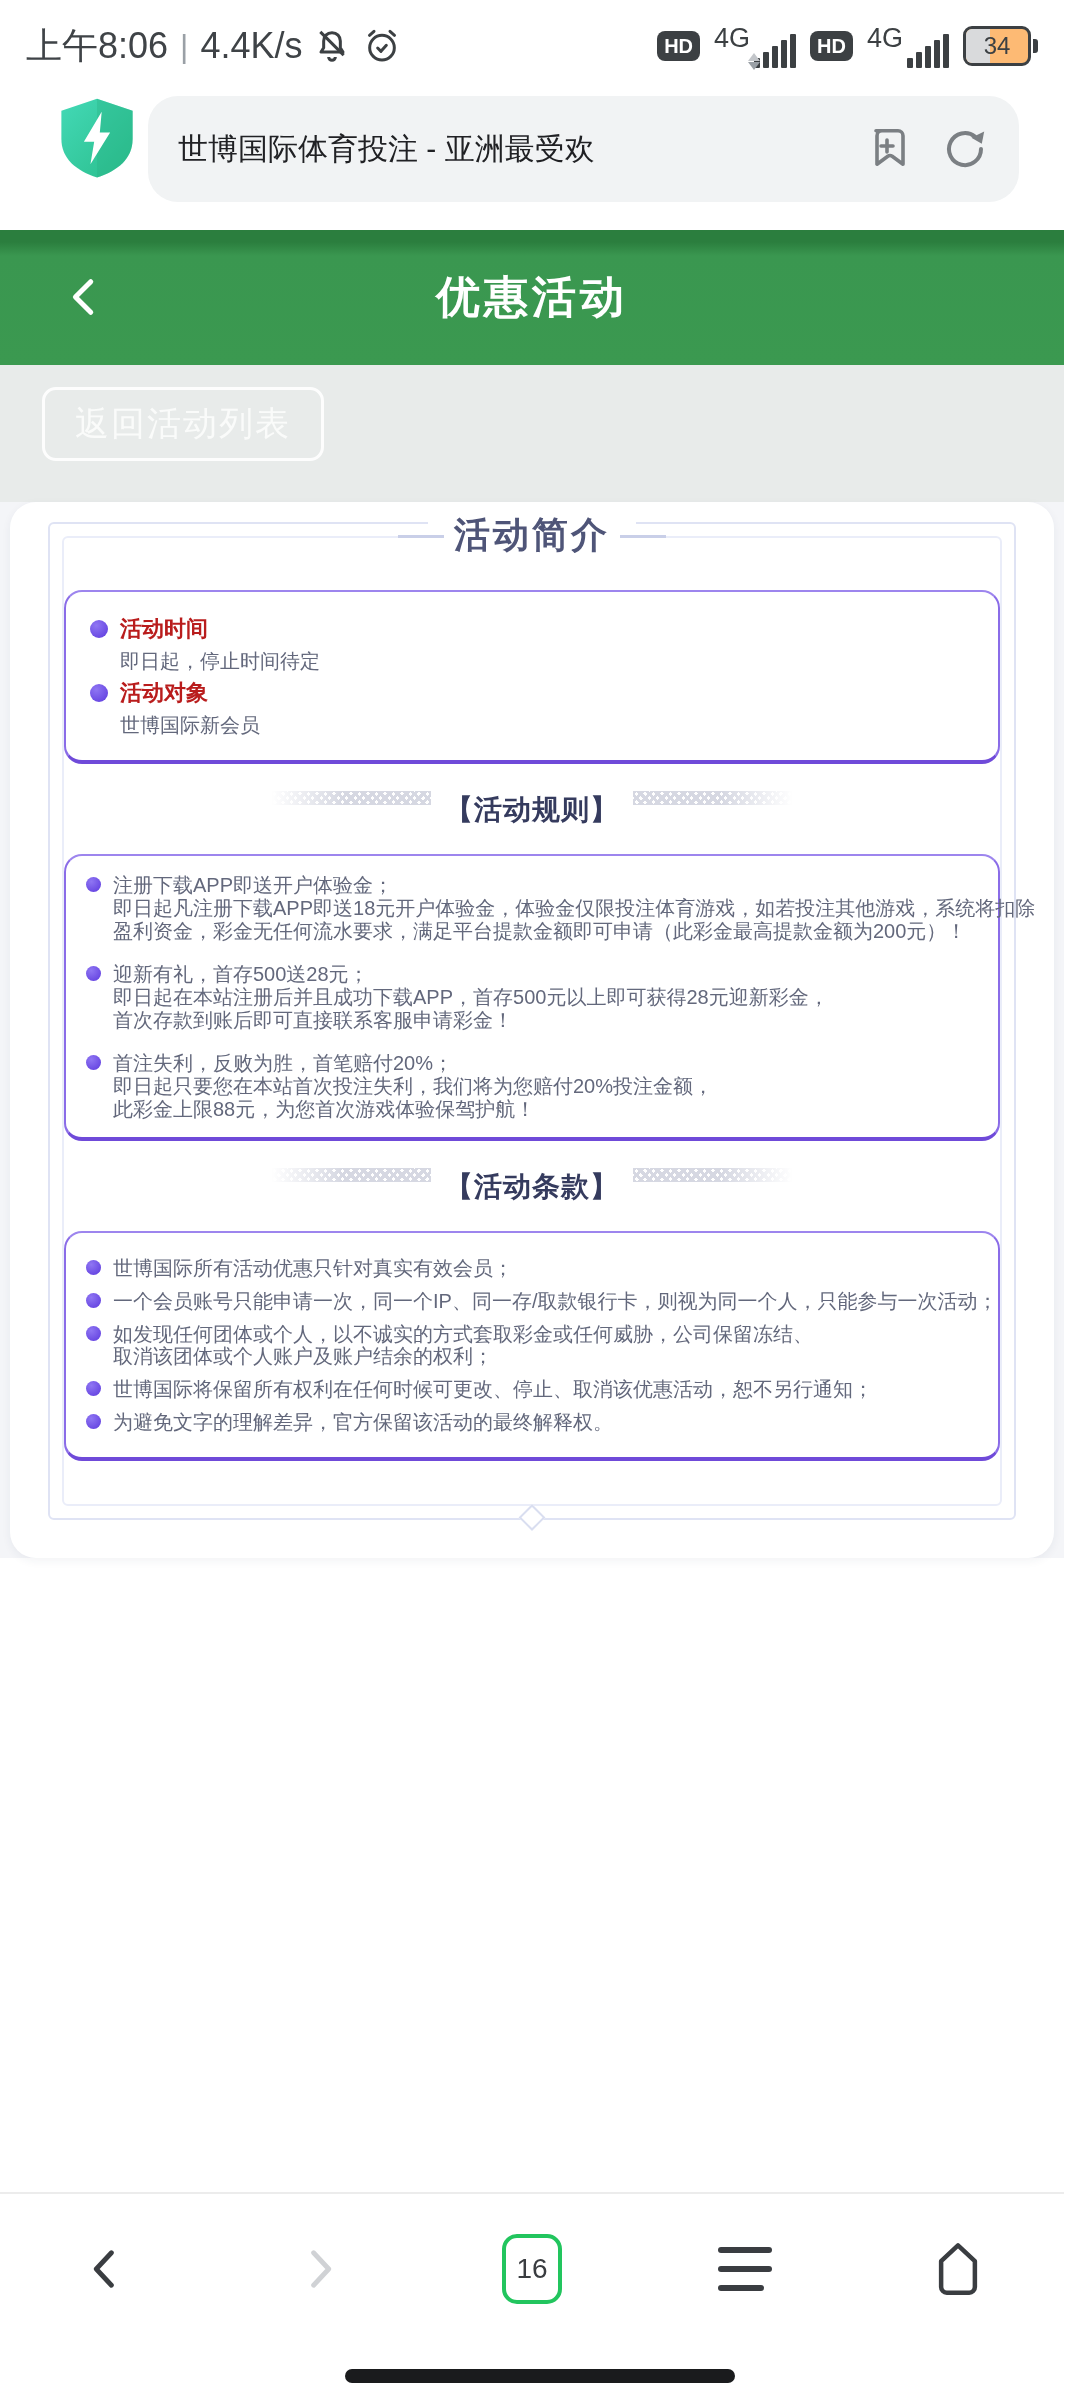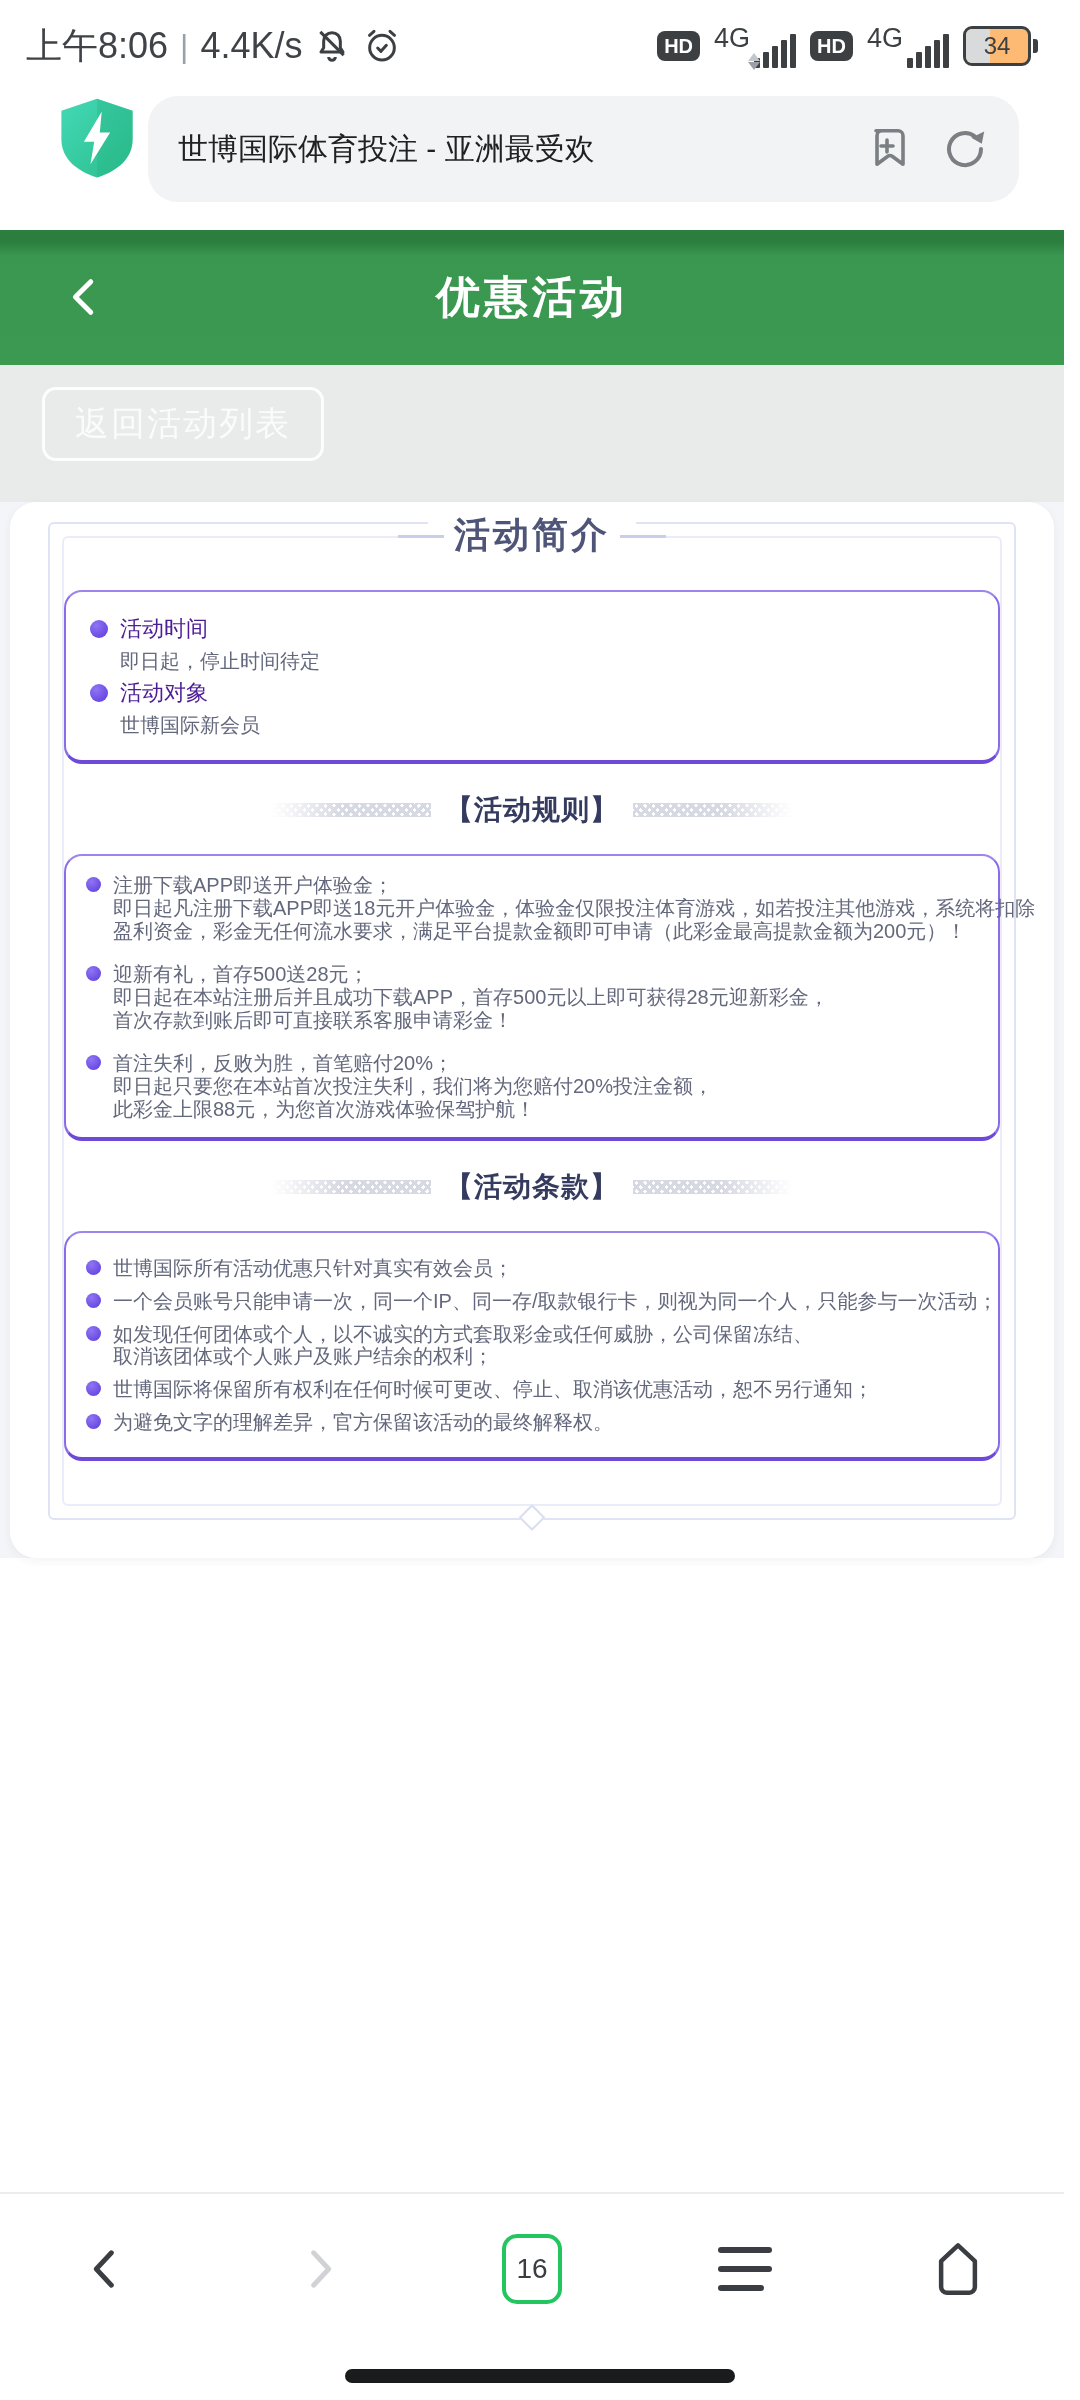--- a/index.html
+++ b/index.html
@@ -75,24 +75,24 @@
   .intro-title::before{left:-30px;}
   .intro-title::after{right:-30px;}
 
   .pbox{margin:0 54px;background:#fff;border:2px solid #8a6ce8;border-top-color:#9d85ee;
         border-bottom:4px solid #6f4ad9;border-radius:18px;box-sizing:border-box;}
   .info-box{margin-top:34px;padding:20px 24px;}
   .info-label-row{display:flex;align-items:center;gap:12px;line-height:34px;}
   .dot{flex:none;width:18px;height:18px;border-radius:50%;
        background:radial-gradient(circle at 35% 30%,#8f76f3,#5c39dd);}
   .dot.sm{width:15px;height:15px;margin-top:3px;}
-  .info-label{font-size:22px;font-weight:normal;color:#4c1d95;}
+  .info-label{font-size:22px;font-weight:bold;color:#b91c1c;}
   .info-value{margin-left:30px;font-size:20px;color:#63687c;line-height:30px;}
 
-  .sec-head{display:flex;align-items:center;justify-content:center;margin:27px 0 25px 0;gap:14px;}
+  .sec-head{display:flex;justify-content:center;margin:27px 0 25px 0;gap:14px;}
   .sec-title{font-size:28px;font-weight:bold;color:#353b5e;letter-spacing:1px;}
   .deco{width:160px;height:14px;
         background:repeating-linear-gradient(45deg,#d6d8e2 0 3px,transparent 3px 6px),
                    repeating-linear-gradient(-45deg,#d6d8e2 0 3px,transparent 3px 6px);}
   .deco.l{-webkit-mask-image:linear-gradient(to left,#000 55%,transparent);
           mask-image:linear-gradient(to left,#000 55%,transparent);}
   .deco.r{-webkit-mask-image:linear-gradient(to right,#000 55%,transparent);
           mask-image:linear-gradient(to right,#000 55%,transparent);}
 
   .rules-box{padding:18px 20px 16px 20px;}

